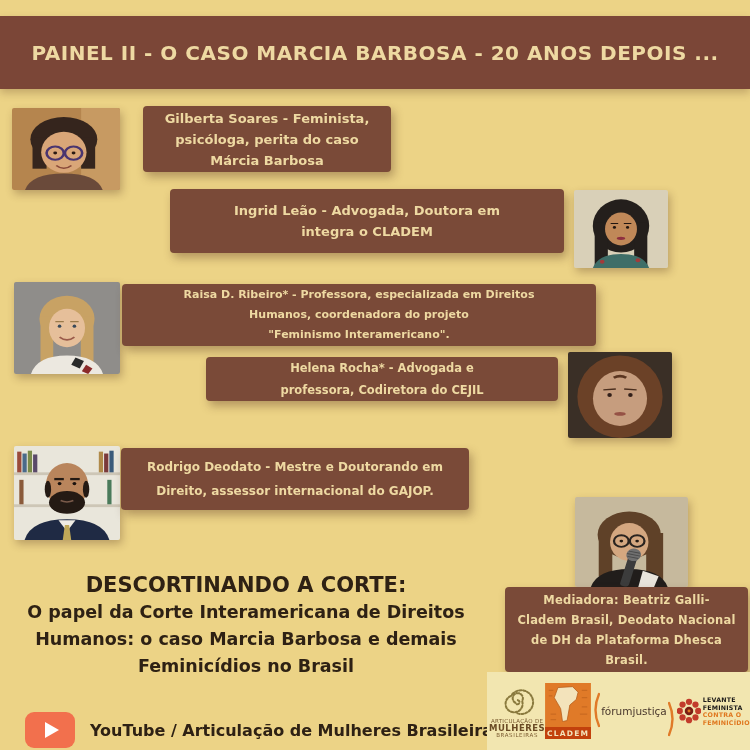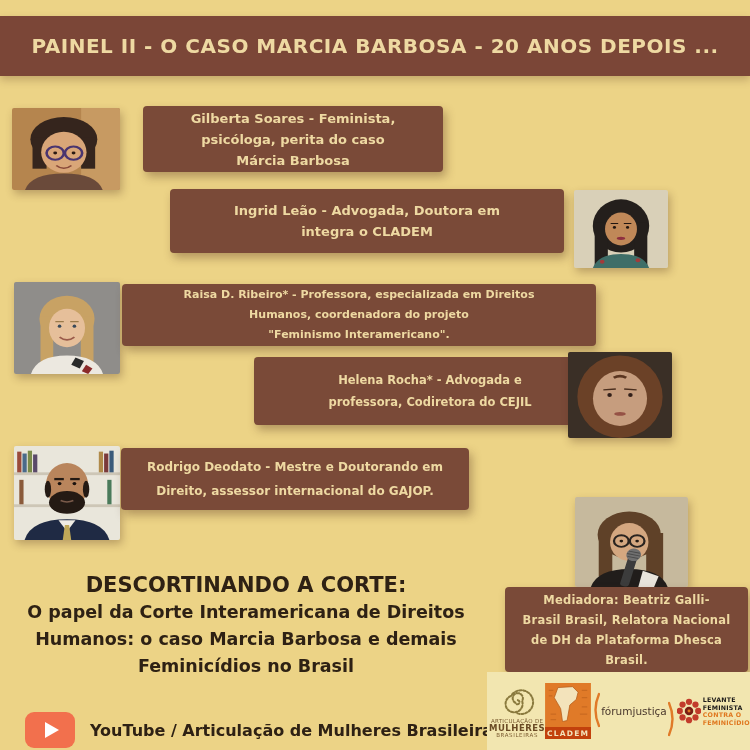--- a/index.html
+++ b/index.html
@@ -2,21 +2,21 @@
 <html style="--background: #ecd386; --title-banner: #7b4637; --banner-brown: #7a4a38; --banner-text: #eed9a2; --dark-text: #2e2114; --logo-panel: #f2e6b0; --youtube-orange: #f2704d; --cladem-orange: #e07a28; --levante-red: #c23b2b; --livres-green: #3ecb52; --amb-olive: #8a7a3e;"><head>
 <meta charset="utf-8">
 <style>
   html,body{margin:0;padding:0;background:#555;}
   .poster{
     position:relative;width:750px;height:750px;overflow:hidden;
     background:var(--background,#ecd386);
     font-family:"DejaVu Sans","Liberation Sans",sans-serif;
   }
   .top-banner{
-    position:absolute;left:0;top:16px;width:750px;height:60px;
+    position:absolute;left:0;top:16px;width:750px;height:73px;
     background:var(--title-banner,#7b4637);
     display:flex;align-items:center;justify-content:center;
     color:var(--banner-text,#eed9a2);font-weight:700;font-size:20px;letter-spacing:.5px;
     box-shadow:0 4px 8px rgba(74,40,24,.25);
     white-space:nowrap;
   }
   .banner{
     position:absolute;background:var(--banner-brown,#7a4a38);
     color:var(--banner-text,#eed9a2);font-weight:700;text-align:center;
     border-radius:4px;display:flex;flex-direction:column;justify-content:center;align-items:center;
@@ -82,21 +82,21 @@
       <path d="M12 100 Q18 80 48 80 Q78 80 84 100 Z" fill="#6a4a3a"></path>
       <ellipse cx="48" cy="54" rx="21" ry="25" fill="#d9a678"></ellipse>
       <circle cx="40" cy="55" r="8" fill="none" stroke="#4a3570" stroke-width="2.4"></circle>
       <circle cx="57" cy="55" r="8" fill="none" stroke="#4a3570" stroke-width="2.4"></circle>
       <line x1="47" y1="54" x2="50" y2="54" stroke="#4a3570" stroke-width="2"></line>
       <circle cx="40" cy="55" r="1.8" fill="#2a1a12"></circle>
         <circle cx="57" cy="55" r="1.8" fill="#2a1a12"></circle>
       <path d="M41 70 Q48 77 55 70" fill="none" stroke="#8a4a3a" stroke-width="1.8"></path>
     </svg>
   </div>
-  <div class="banner fs13" style="left:143px;top:106px;width:300px;height:66px;">
+  <div class="banner fs13" style="left:143px;top:106px;width:248px;height:66px;">
     <div class="bl">Gilberta Soares - Feminista,</div>
     <div class="bl">psicóloga, perita do caso</div>
     <div class="bl">Márcia Barbosa</div>
   </div>
 
   <div class="banner fs13" style="left:170px;top:189px;width:394px;height:64px;">
     <div class="bl">Ingrid Leão - Advogada, Doutora em</div>
     <div class="bl">integra o CLADEM</div>
   </div>
   <div class="photo" style="left:574px;top:190px;width:94px;height:78px;">
@@ -133,21 +133,21 @@
         <path d="M53 43 L61 43" stroke="#9a7a4a" stroke-width="1.3"></path>
       <path d="M43 60 Q50 66 57 60" fill="none" stroke="#9a5a4a" stroke-width="1.8"></path>
     </svg>
   </div>
   <div class="banner fs11" style="left:122px;top:284px;width:474px;height:62px;">
     <div class="bl">Raisa D. Ribeiro* - Professora, especializada em Direitos</div>
     <div class="bl">Humanos, coordenadora do projeto</div>
     <div class="bl">"Feminismo Interamericano".</div>
   </div>
 
-  <div class="banner fs115" style="left:206px;top:357px;width:352px;height:68px;margin-left:48px;">
+  <div class="banner fs115" style="left:206px;top:357px;width:352px;height:44px;">
     <div class="bl">Helena Rocha* - Advogada e</div>
     <div class="bl">professora, Codiretora do CEJIL</div>
   </div>
   <div class="photo" style="left:568px;top:352px;width:104px;height:86px;">
     <svg viewBox="0 0 100 100" preserveAspectRatio="none">
       <rect width="100" height="100" fill="#3a2f26"></rect>
       <ellipse cx="50" cy="52" rx="41" ry="48" fill="#6b4127"></ellipse>
       <ellipse cx="50" cy="54" rx="26" ry="32" fill="#c69d7e"></ellipse>
       <circle cx="40" cy="50" r="2.2" fill="#33201a"></circle>
         <circle cx="60" cy="50" r="2.2" fill="#33201a"></circle>
@@ -207,21 +207,21 @@
         <circle cx="55" cy="49" r="1.6" fill="#241a12"></circle>
       <g transform="rotate(14 50 72)">
         <rect x="46" y="66" width="8" height="34" rx="3" fill="#3c3c3c"></rect>
         <ellipse cx="50" cy="64" rx="6.5" ry="7" fill="#6f6f6f"></ellipse>
         <path d="M45 61 L55 61 M44 64 L56 64 M45 67 L55 67" stroke="#4a4a4a" stroke-width="1"></path>
       </g>
     </svg>
   </div>
   <div class="banner fs11m" style="left:505px;top:587px;width:243px;height:85px;">
     <div class="bl">Mediadora:  Beatriz Galli-</div>
-    <div class="bl">Brasil Brasil, Relatora Nacional</div>
+    <div class="bl">Cladem Brasil, Deodato Nacional</div>
     <div class="bl">de DH da Plataforma Dhesca</div>
     <div class="bl">Brasil.</div>
   </div>
 
   <div class="main-title">
     <div class="t1">DESCORTINANDO A CORTE:</div>
     <div class="t">O papel da Corte Interamericana de Direitos</div>
     <div class="t">Humanos: o caso Marcia Barbosa e demais</div>
     <div class="t">Feminicídios no Brasil</div>
   </div>

